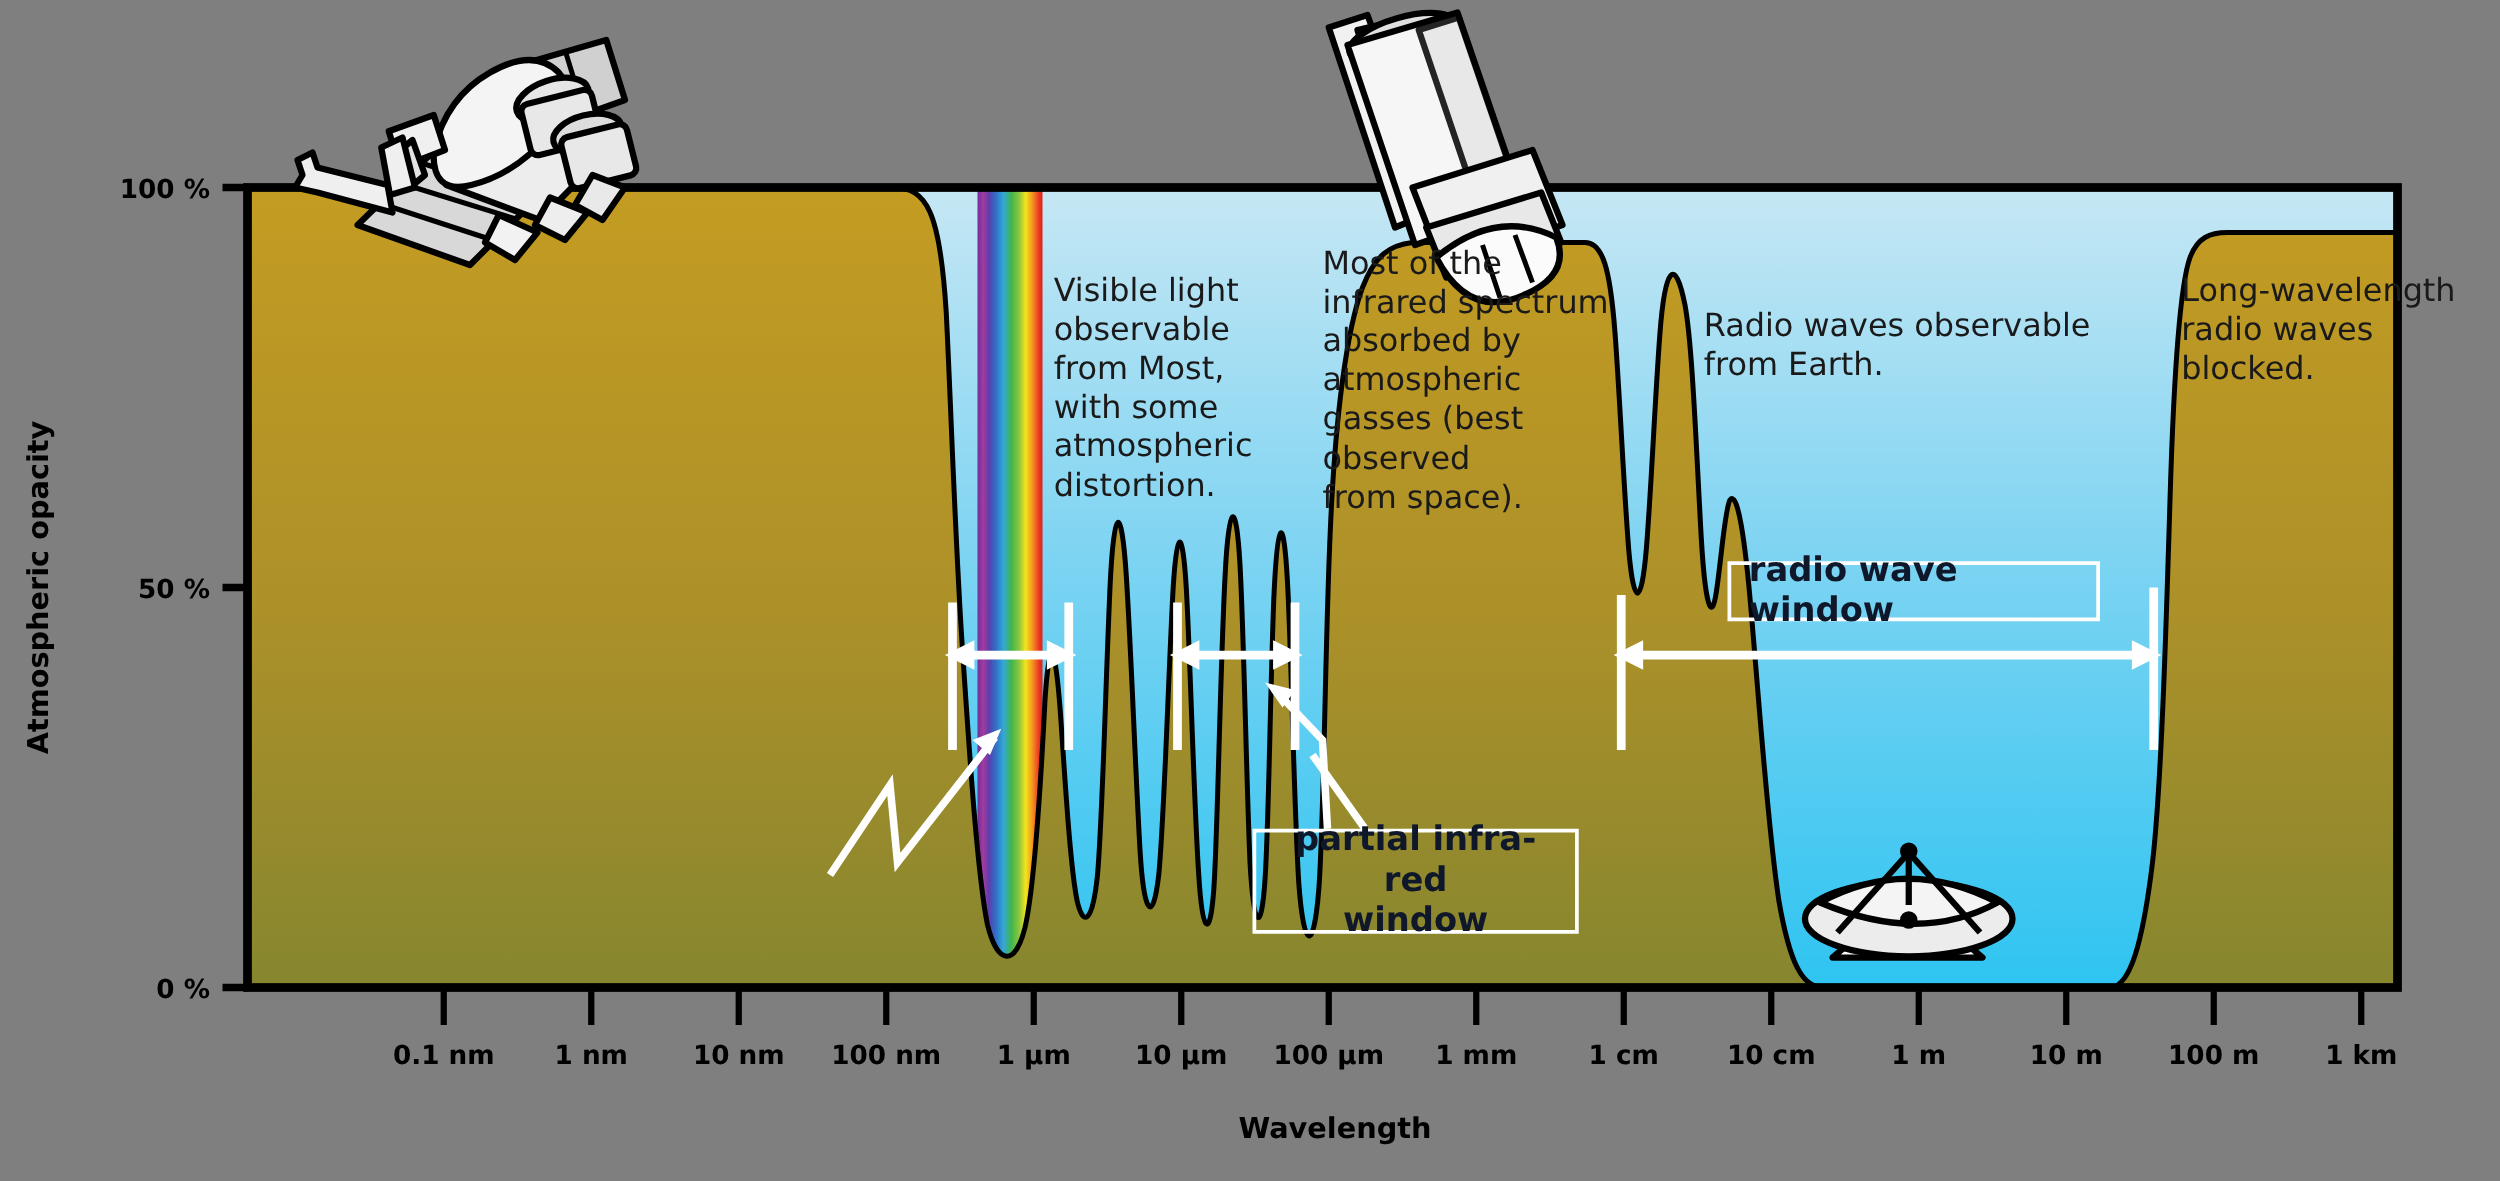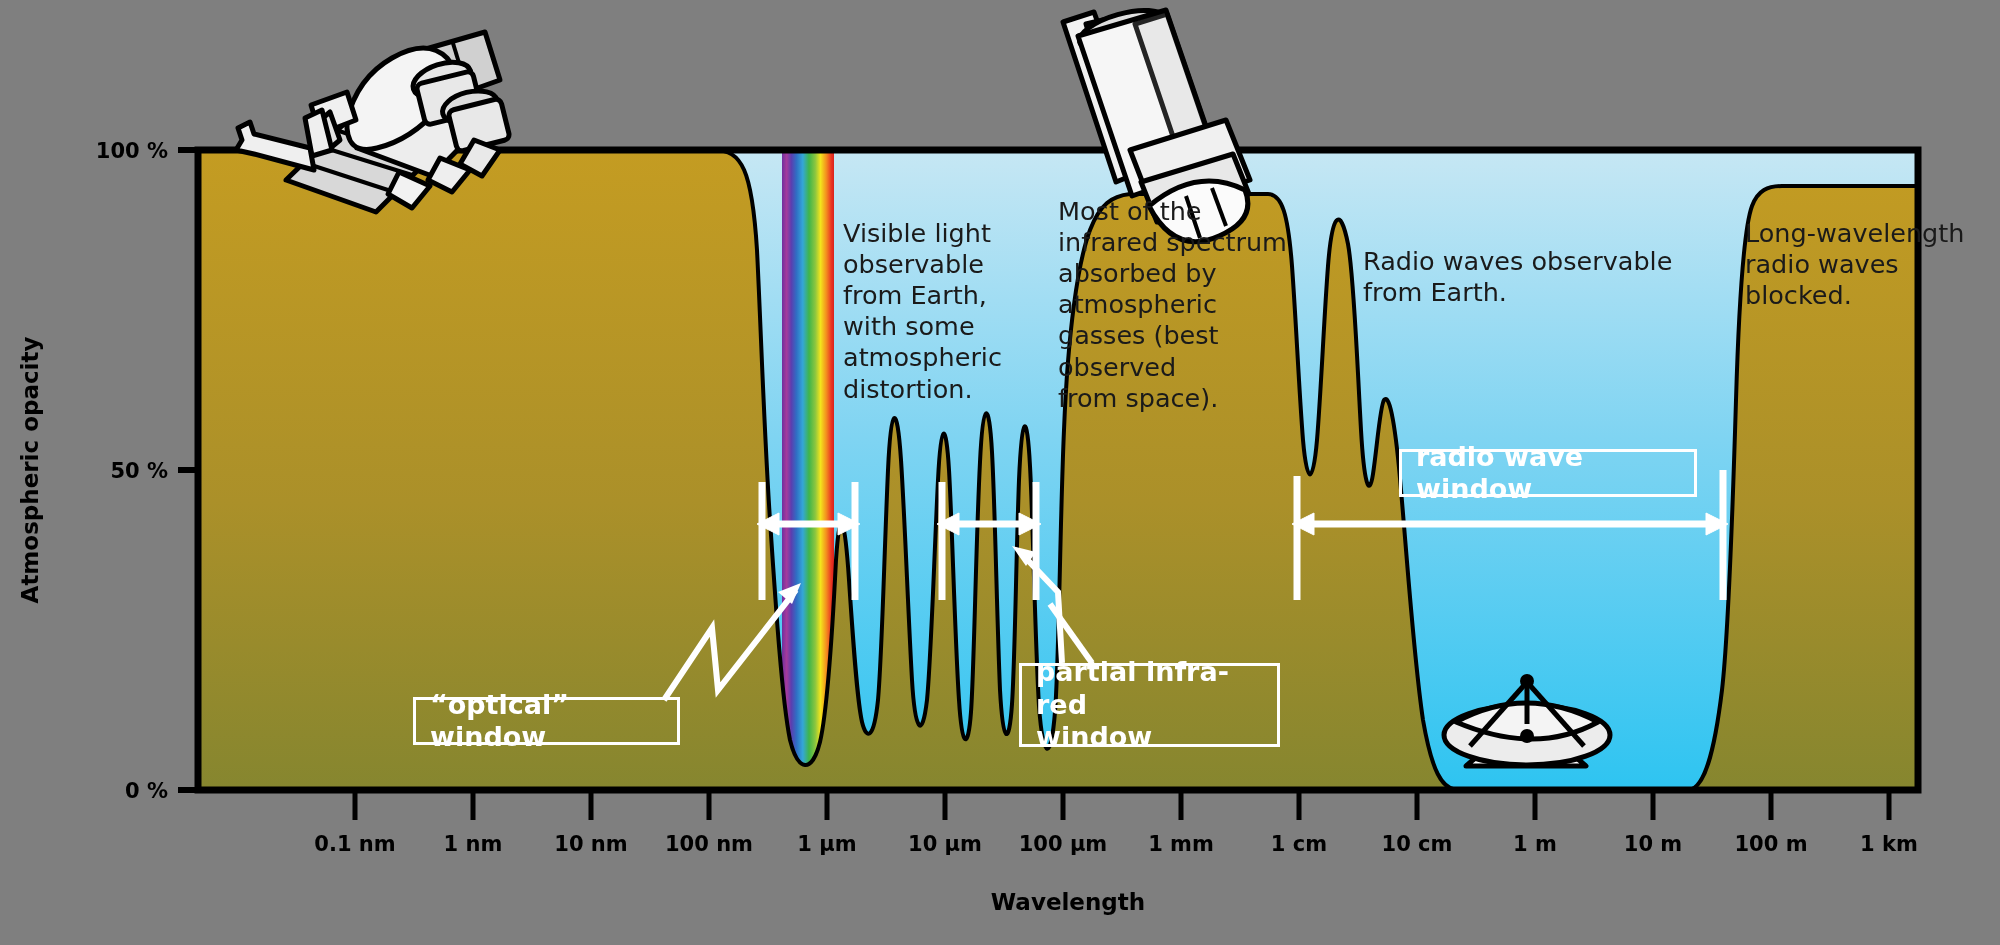--- a/index.html
+++ b/index.html
@@ -6,24 +6,24 @@
   body{width:2000px;height:945px;position:relative;overflow:hidden;
        font-family:"DejaVu Sans","Liberation Sans",sans-serif;}
   #stage{position:absolute;left:0;top:0;width:2000px;height:945px;background:#7f7f7f;padding-left:48px;}
   svg.layer{position:absolute;left:0;top:0;width:2000px;height:945px;}
   .axlabel{font-family:"DejaVu Sans","Liberation Sans",sans-serif;font-weight:bold;
            font-size:23px;fill:#000;}
   .ticklabel{font-family:"DejaVu Sans","Liberation Sans",sans-serif;font-weight:bold;
            font-size:21px;fill:#000;}
   .htmltext{position:absolute;color:#1a1a1a;font-size:25.5px;line-height:1.22;
             font-family:"DejaVu Sans","Liberation Sans",sans-serif;white-space:pre-line;}
-  .calloutbox{position:absolute;border:3px solid #ffffff;color:#ffffff;font-weight:bold;
+  .calloutbox{position:absolute;border:3px solid #ffffff;color:#0f172a;font-weight:bold;
               font-size:27px;line-height:1.2;
               font-family:"DejaVu Sans","Liberation Sans",sans-serif;
-              display:flex;align-items:center;box-sizing:border-box;padding:6px 14px;margin-left:17px;}
+              display:flex;align-items:center;box-sizing:border-box;padding:6px 14px;}
 </style>
 </head>
 <body>
 
 <div id="stage">
 
   <svg class="layer" viewBox="0 0 2000 945">
     <defs>
       <linearGradient id="skyGrad" x1="0" y1="0" x2="0" y2="1">
         <stop offset="0%" stop-color="#c6e7f4"></stop>
@@ -235,40 +235,39 @@
       <text class="ticklabel" x="1771" y="851" text-anchor="middle">100 m</text>
       <text class="ticklabel" x="1889" y="851" text-anchor="middle">1 km</text>
     </g>
 
     <text class="axlabel" x="1068" y="910" text-anchor="middle">Wavelength</text>
   </svg>
 
 
   <div class="htmltext" style="left:843px;top:218px;width:184px;">Visible light
 observable
-from Earth,
+from Most,
 with some
 atmospheric
 distortion.</div>
 
   <div class="htmltext" style="left:1058px;top:196px;width:256px;">Most of the
 infrared spectrum
 absorbed by
 atmospheric
 gasses (best
 observed
 from space).</div>
 
   <div class="htmltext" style="left:1745px;top:218px;width:236px;">Long-wavelength
 radio waves
 blocked.</div>
 
   <div class="htmltext" style="left:1363px;top:246px;width:340px;">Radio waves observable
 from Earth.</div>
 
-  <div class="calloutbox" style="left:396px;top:697px;width:267px;height:48px;">“optical” window</div>
-
-  <div class="calloutbox" style="left:1002px;top:663px;width:261px;height:84px;white-space:pre-line;">partial infra-red
+
+  <div class="calloutbox" style="left:1002px;top:663px;width:261px;height:84px;white-space:pre-line;text-align:center;">partial infra-red
 window</div>
 
   <div class="calloutbox" style="left:1382px;top:449px;width:298px;height:48px;">radio wave window</div>
 
 </div>
 
 </body></html>

